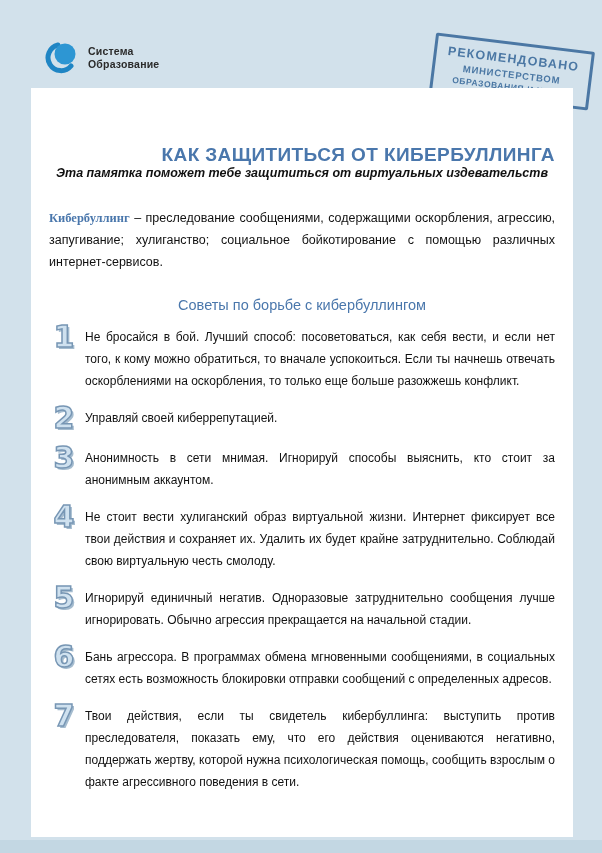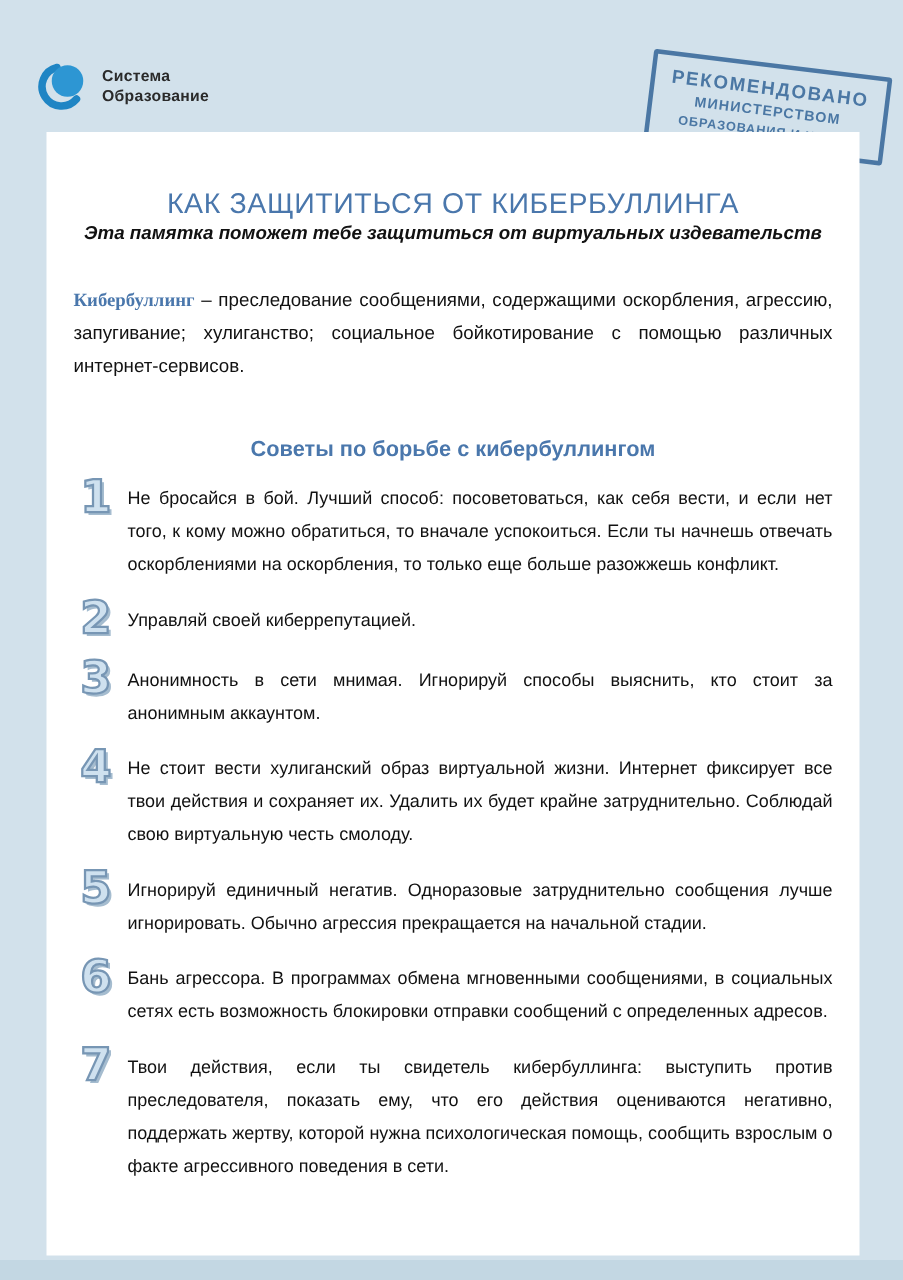--- a/index.html
+++ b/index.html
@@ -3,55 +3,55 @@
 <meta charset="utf-8">
 <style>
   html,body{margin:0;padding:0;}
   body{
     width:602px;height:853px;position:relative;overflow:hidden;
     background:#d2e1eb;
     font-family:"Liberation Sans",sans-serif;
     -webkit-font-smoothing:antialiased;
   }
   
-  .logo{position:absolute;left:24px;top:40px;display:flex;align-items:center;gap:8px;}
+  .logo{position:absolute;left:44px;top:40px;display:flex;align-items:center;gap:8px;}
   .logo svg{display:block;}
   .logo-text{font-size:10.5px;font-weight:bold;color:#2a2a2a;line-height:13px;letter-spacing:.2px;}
   
   .stamp{
     position:absolute;left:432px;top:42px;width:142px;
     transform:rotate(7deg);transform-origin:center;
     border:3px solid #41709f;border-radius:2px;
     padding:7px 6px 6px;text-align:center;color:#41709f;opacity:.93;
   }
   .stamp-l1{font-size:12.5px;font-weight:bold;letter-spacing:1.2px;}
   .stamp-l2{font-size:9.5px;font-weight:bold;letter-spacing:.8px;margin-top:3px;text-transform:uppercase;}
   .stamp-l3{font-size:8.5px;font-weight:bold;letter-spacing:.6px;margin-top:2px;text-transform:uppercase;}
   
   .card{
     position:absolute;left:31px;top:88px;width:542px;height:749px;
     background:#ffffff;box-sizing:border-box;padding:0 18px;
   }
   .page-title{
-    margin-top:38px;text-align:center;
-    font-size:19px;font-weight:normal;color:#4a77ac;letter-spacing:.4px;
+    margin-top:56px;text-align:right;
+    font-size:19px;font-weight:bold;color:#4a77ac;letter-spacing:.4px;
     line-height:22px;
   }
   .subtitle{
     margin-top:0;text-align:center;
     font-size:12.5px;font-style:italic;font-weight:bold;color:#111;line-height:15px;
   }
   .intro{
     margin-top:26px;font-size:12.5px;line-height:22px;color:#111;
     text-align:justify;
   }
   .intro .term{color:#4a77ac;font-weight:bold;font-family:Liberation Serif, serif;}
   .tips-heading{
-    margin-top:36px;text-align:center;
-    font-size:14.5px;font-weight:bold;color:#4a77ac;line-height:18px;
+    margin-top:23px;text-align:center;
+    font-size:14.5px;font-weight:normal;color:#4a77ac;line-height:18px;
   }
   .tips-list{margin-top:12px;}
   .tip{display:flex;align-items:flex-start;margin-top:15px;}
   .tip:first-child{margin-top:0;}
   .tip-number{
     flex:0 0 30px;margin-right:6px;text-align:center;
     font-family:"DejaVu Sans",sans-serif;font-weight:bold;font-size:30px;line-height:28px;
     color:#cfe1ef;-webkit-text-stroke:1.5px #7796b4;
     text-shadow:2px 2px 0 #a5bccf;
     margin-top:-3px;

